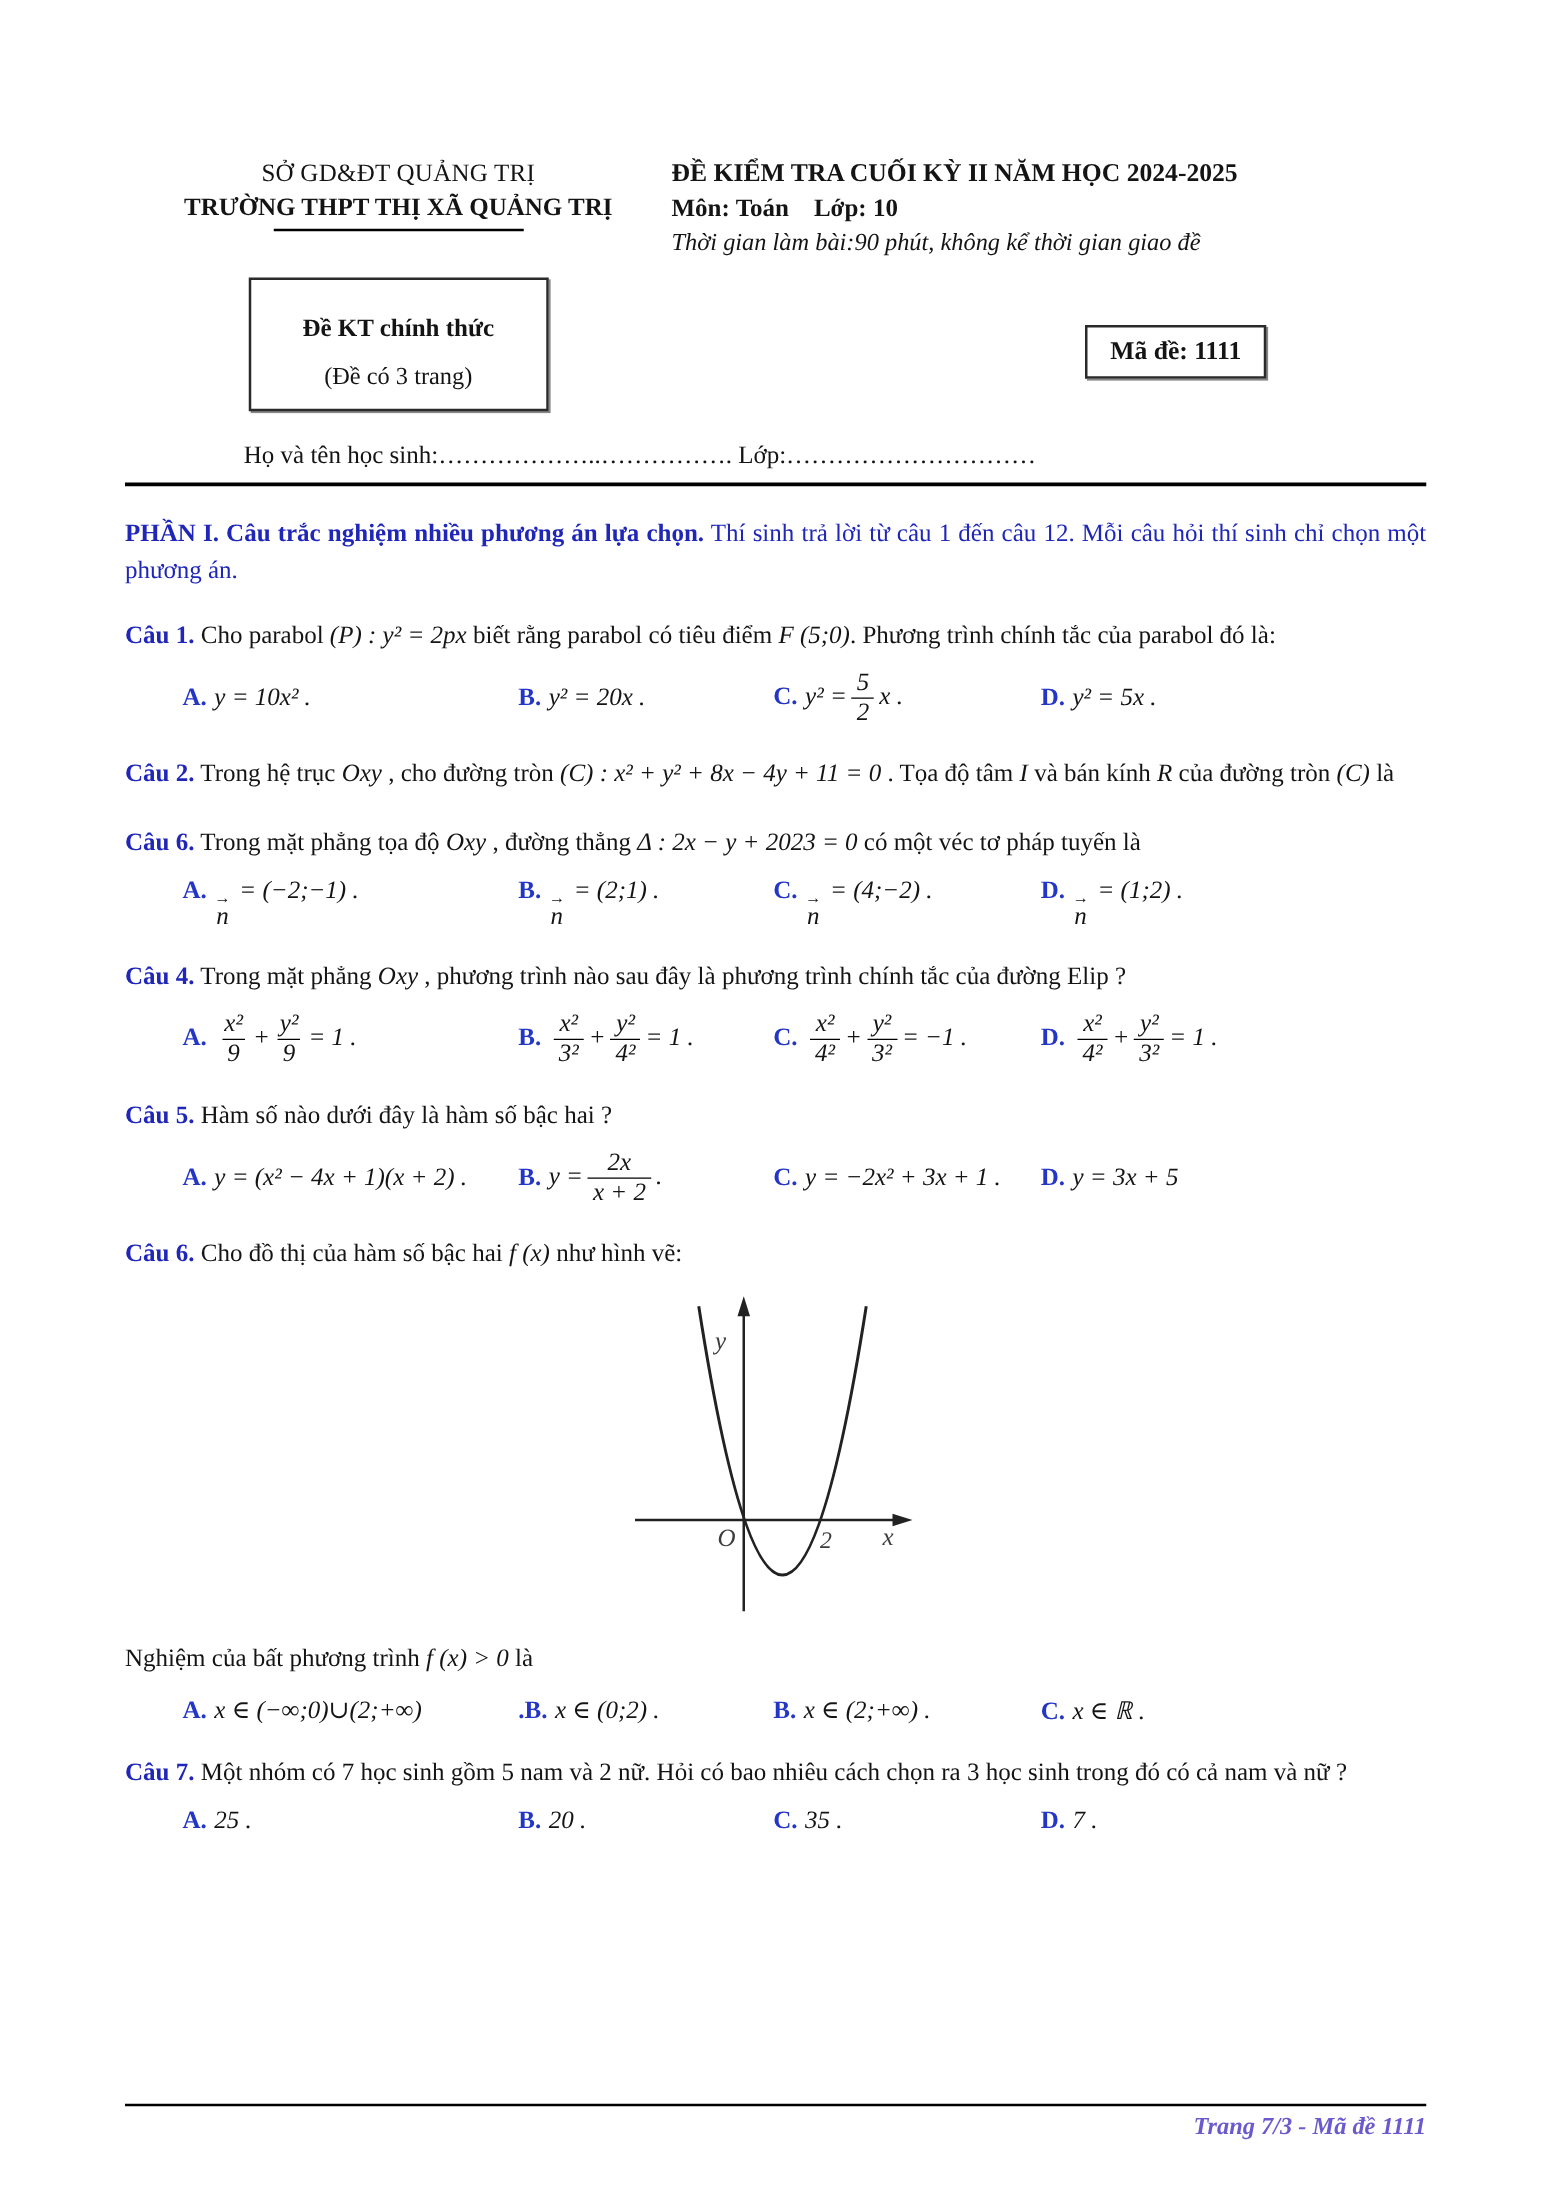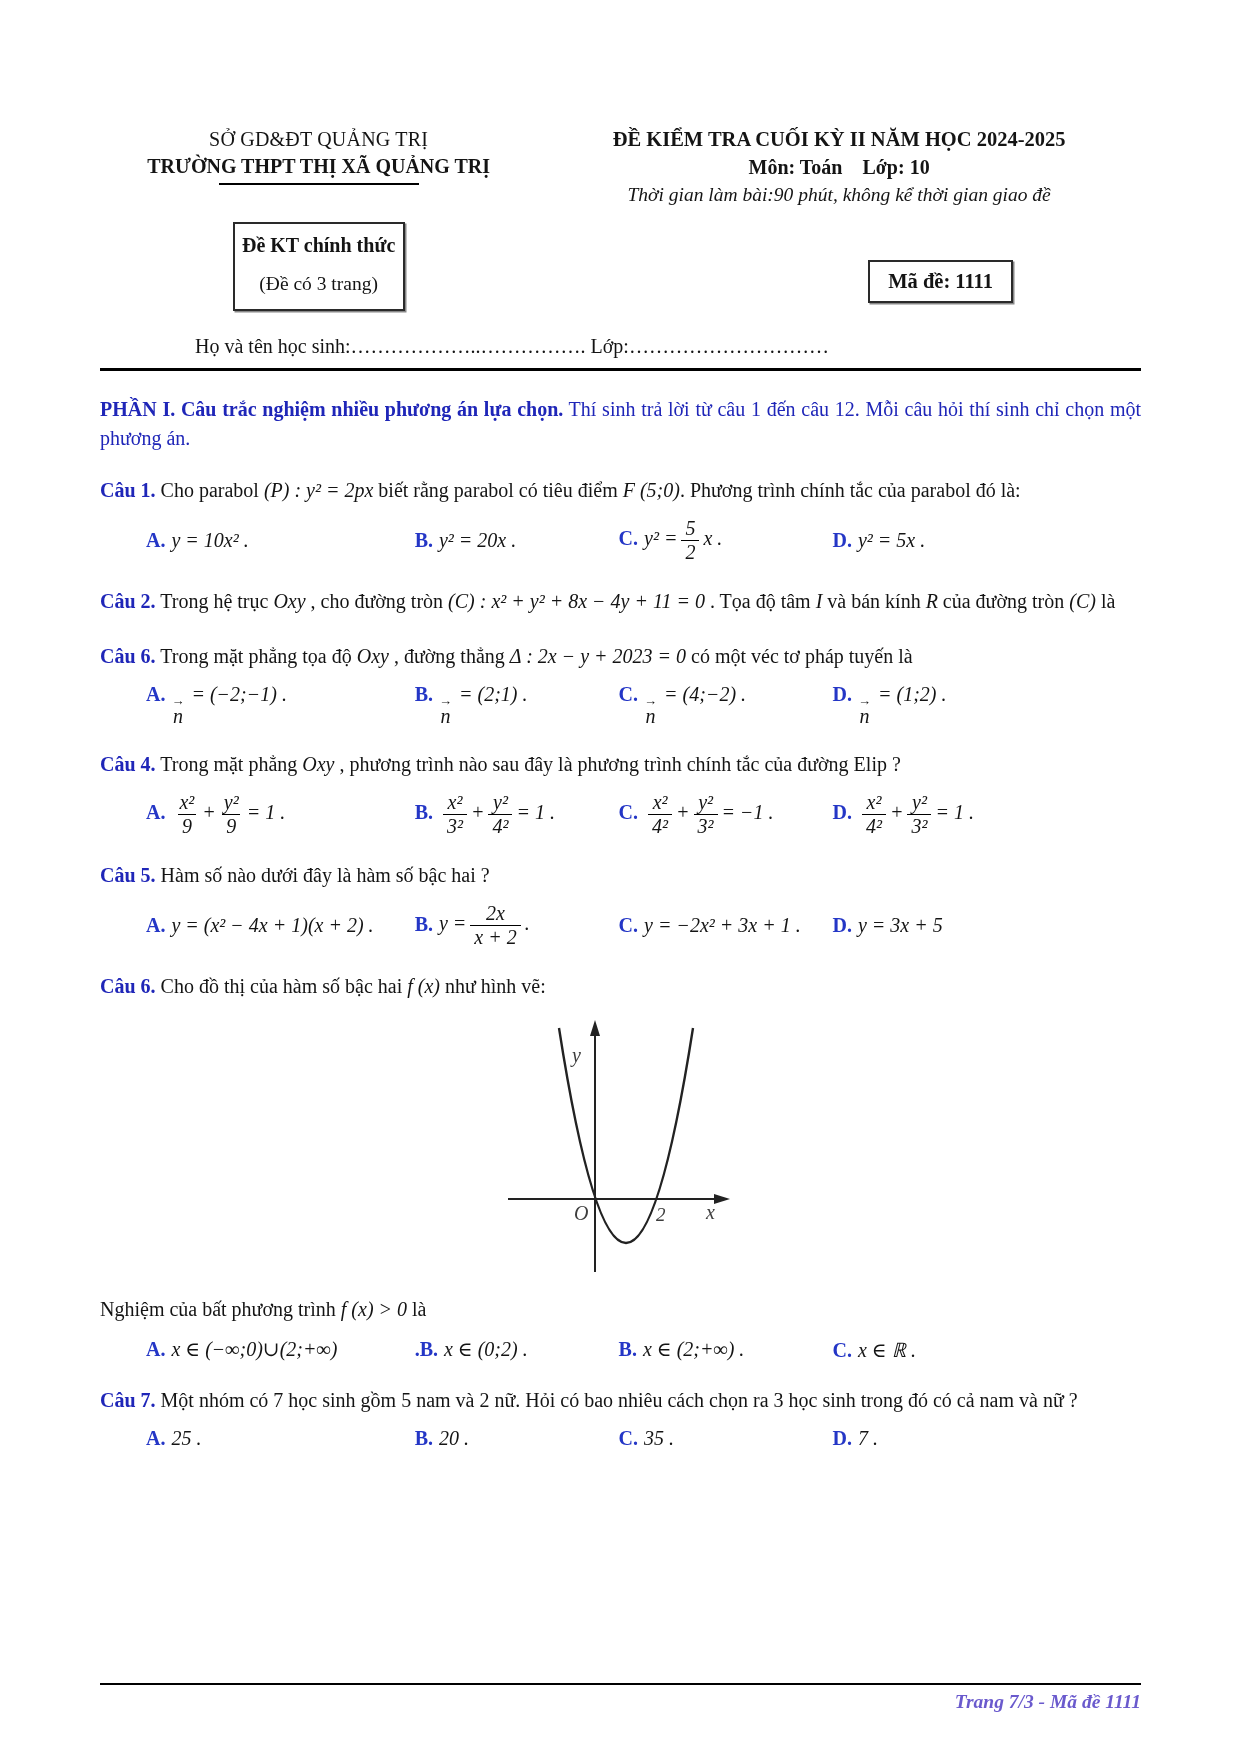--- a/index.html
+++ b/index.html
@@ -13,33 +13,33 @@
   body{
     width:1241px;height:1755px;position:relative;background:#fff;
     font-family:"Liberation Serif","DejaVu Serif",serif;
     color:var(--ink);font-size:20px;
   }
   .content{padding:128px 100px 0 100px;}
 
   
   .header{display:flex;}
   .h-left{width:42%;text-align:center;}
-  .h-right{width:58%;text-align:center;}
+  .h-right{width:58%;text-align:left;}
   .dept{font-size:20px;letter-spacing:.2px;}
   .school{font-size:20px;font-weight:bold;margin-top:4px;}
   .school-rule{width:200px;border-bottom:2px solid #000;margin:5px auto 0;}
   .exam-title{font-size:20.5px;font-weight:bold;}
   .subject-line{font-size:20px;font-weight:bold;margin-top:5px;white-space:pre;}
   .time-line{font-size:19.5px;font-style:italic;margin-top:5px;}
   .header2{display:flex;}
   .h2-left{width:42%;}
   .h2-right{width:58%;display:flex;}
   .official-box{
-    margin:16px auto 0;width:172px;border:2px solid #2a2a2a;box-shadow:1.5px 1.5px 0 #888;
-    text-align:center;padding:10px 4px 14px;
+    margin:16px auto 0;width:240px;border:2px solid #2a2a2a;box-shadow:1.5px 1.5px 0 #888;
+    text-align:center;padding:28px 4px 14px;
   }
   .official-1{font-weight:bold;font-size:20px;}
   .official-2{font-size:19.5px;margin-top:16px;}
   .code-box{
     margin:54px 128px 0 auto;align-self:flex-start;border:2px solid #2a2a2a;box-shadow:1.5px 1.5px 0 #888;
     font-weight:bold;font-size:20.5px;padding:8px 18px;white-space:nowrap;
   }
   .student-line{margin-top:24px;padding-left:95px;font-size:20px;}
   .top-rule{border:0;border-top:3px solid #000;margin:10px 0 0;}
 

